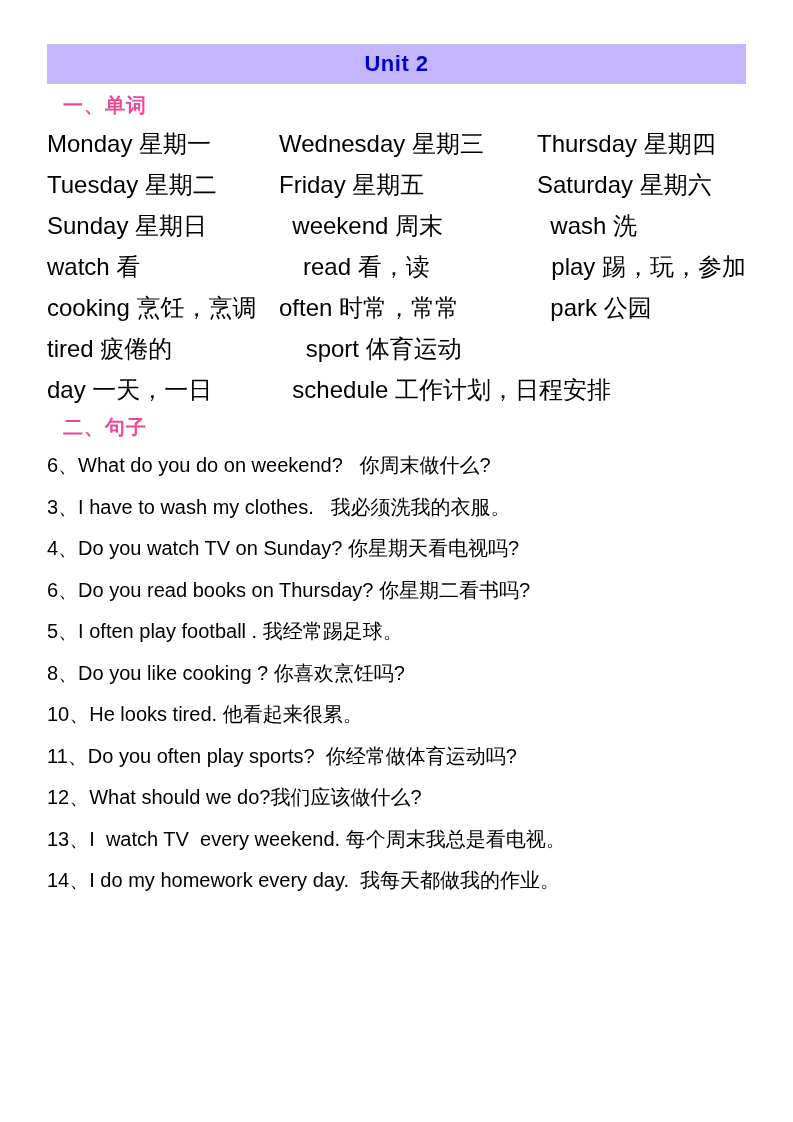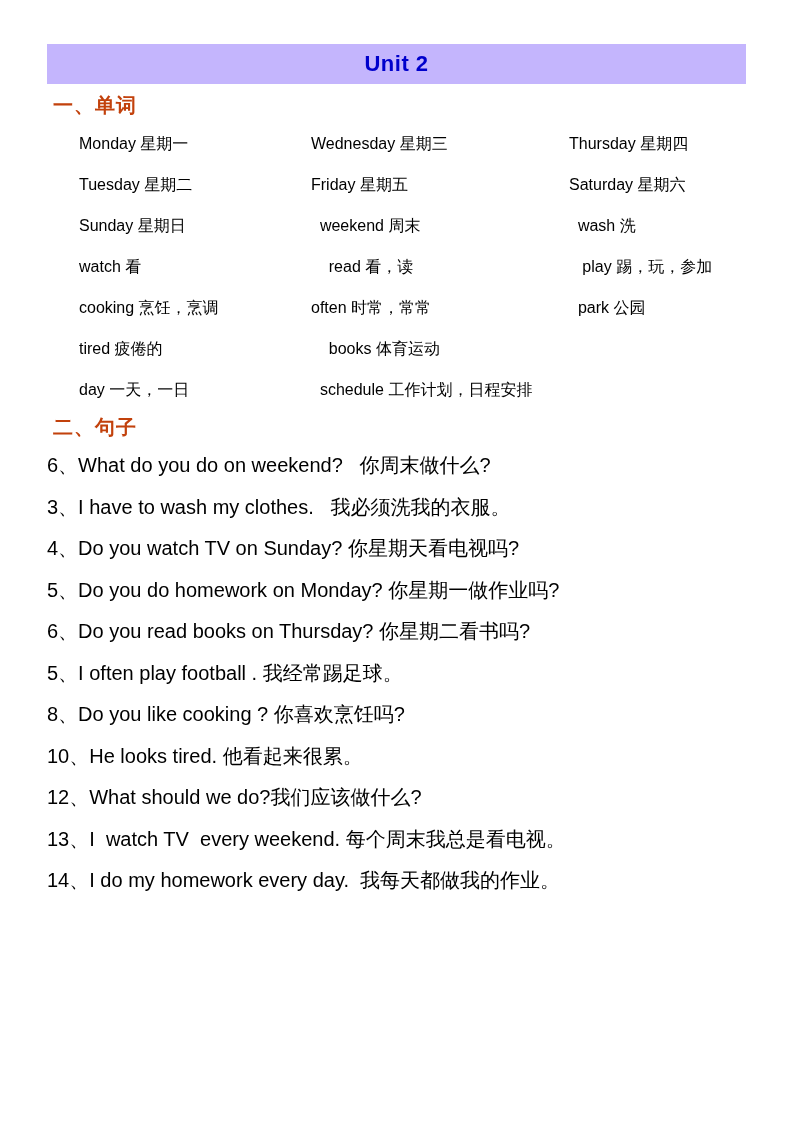--- a/index.html
+++ b/index.html
@@ -28,35 +28,34 @@
     justify-content: center;
     margin-bottom: 8px;
   }
   .title-bar .title-text {
     color: #0000cc;
     font-weight: bold;
     font-size: 22px;
     letter-spacing: 0.5px;
   }
   .section-head {
-    color: #c2410c;
+    color: #ec4899;
     font-weight: bold;
     font-size: 20px;
-    margin: 4px 0 4px 6px;
+    margin: 4px 0 4px 16px;
     letter-spacing: 1px;
   }
   .words {
     margin: 0 0 2px 0;
   }
   .word-row {
     display: flex;
-    font-size: 16px;
+    font-size: 24px;
     line-height: 41px;
     white-space: pre;
-    margin-left: 32px;
   }
   .word-cell {
     white-space: pre;
   }
   .c1 { width: 232px; }
   .c2 { width: 258px; }
   .c3 { width: auto; }
   .sentences {
     margin-top: 2px;
   }
@@ -76,33 +75,33 @@
   </div>
 
   <div class="section-head">一、单词</div>
 
   <div class="words">
       <div class="word-row"><span class="word-cell c1">Monday 星期一</span><span class="word-cell c2">Wednesday 星期三</span><span class="word-cell c3">Thursday 星期四</span></div>
       <div class="word-row"><span class="word-cell c1">Tuesday 星期二</span><span class="word-cell c2">Friday 星期五</span><span class="word-cell c3">Saturday 星期六</span></div>
       <div class="word-row"><span class="word-cell c1">Sunday 星期日</span><span class="word-cell c2">  weekend 周末</span><span class="word-cell c3">  wash 洗</span></div>
       <div class="word-row"><span class="word-cell c1">watch 看</span><span class="word-cell c2">    read 看，读</span><span class="word-cell c3">   play 踢，玩，参加</span></div>
       <div class="word-row"><span class="word-cell c1">cooking 烹饪，烹调</span><span class="word-cell c2">often 时常，常常</span><span class="word-cell c3">  park 公园</span></div>
-      <div class="word-row"><span class="word-cell c1">tired 疲倦的</span><span class="word-cell c2">    books 体育运动</span></div>
+      <div class="word-row"><span class="word-cell c1">tired 疲倦的</span><span class="word-cell c2">    sport 体育运动</span></div>
       <div class="word-row"><span class="word-cell c1">day 一天，一日</span><span class="word-cell c2">  schedule 工作计划，日程安排</span><span class="word-cell c3"></span></div>
     </div>
 
   <div class="section-head">二、句子</div>
 
   <div class="sentences">
       <div class="sent-row">6、What do you do on weekend?   你周末做什么?</div>
       <div class="sent-row">3、I have to wash my clothes.   我必须洗我的衣服。</div>
       <div class="sent-row">4、Do you watch TV on Sunday? 你星期天看电视吗?</div>
-      <div class="sent-row">5、Do you do homework on Monday? 你星期一做作业吗?</div>
       <div class="sent-row">6、Do you read books on Thursday? 你星期二看书吗?</div>
       <div class="sent-row">5、I often play football . 我经常踢足球。</div>
       <div class="sent-row">8、Do you like cooking ? 你喜欢烹饪吗?</div>
       <div class="sent-row">10、He looks tired. 他看起来很累。</div>
+      <div class="sent-row">11、Do you often play sports?  你经常做体育运动吗?</div>
       <div class="sent-row">12、What should we do?我们应该做什么?</div>
       <div class="sent-row">13、I  watch TV  every weekend. 每个周末我总是看电视。</div>
       <div class="sent-row">14、I do my homework every day.  我每天都做我的作业。</div>
     </div>
 
 </div>
 
 </body></html>

